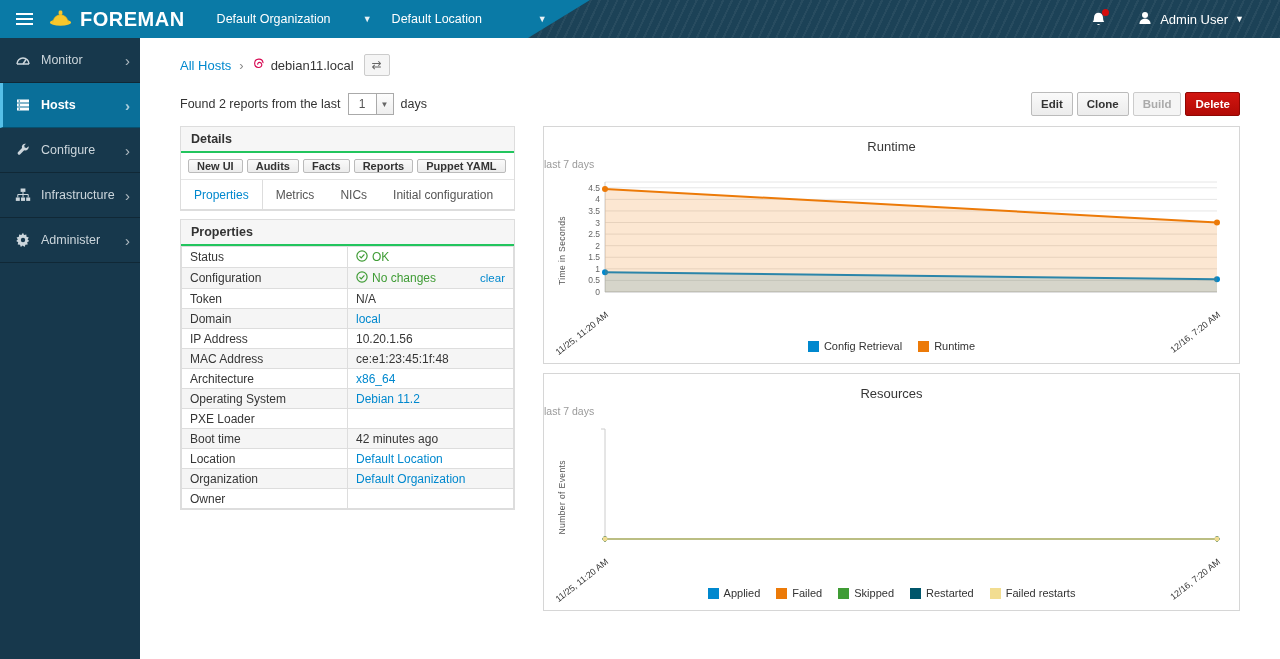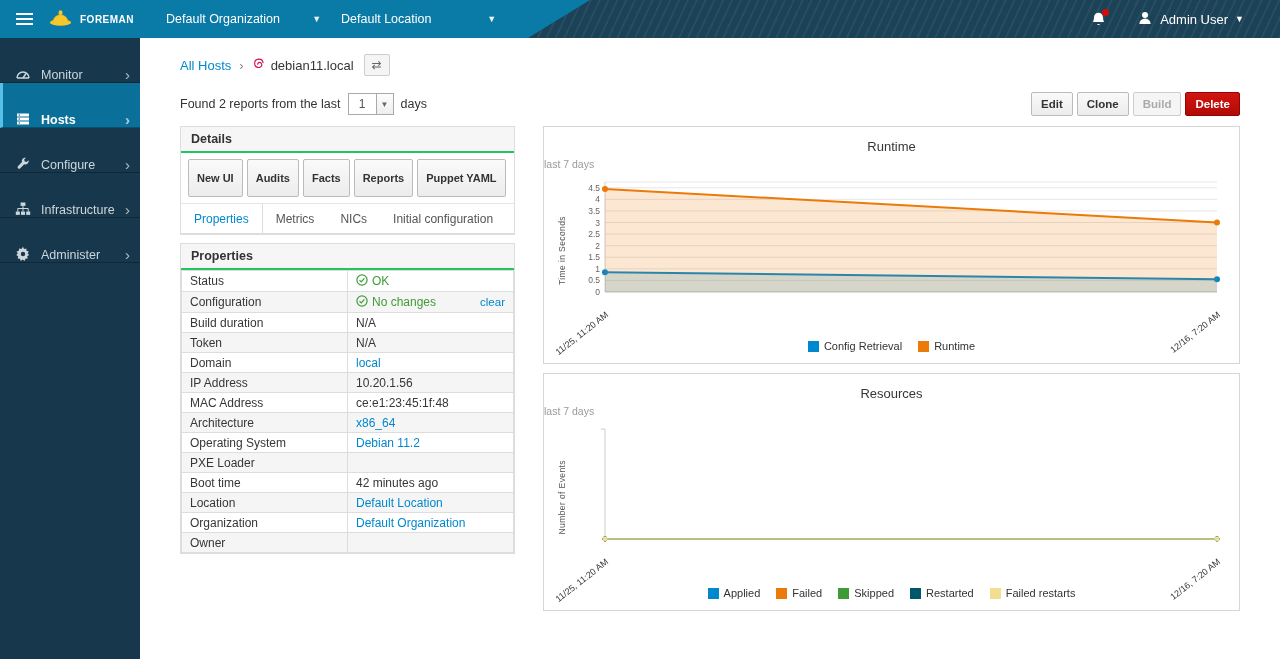--- a/index.html
+++ b/index.html
@@ -7,32 +7,32 @@
   body { font-family:"Liberation Sans", sans-serif; font-size:13px; color:#333; background:#fff; }
 
   
   .topbar { position:relative; height:38px; background:#0a7aa6; display:flex; align-items:center; z-index:5; }
   .topbar::after { content:""; position:absolute; top:0; right:0; bottom:0; width:752px;
       background:#1c4257; clip-path:polygon(62px 0, 100% 0, 100% 100%, 0 100%);
       background-image:repeating-linear-gradient(115deg, rgba(255,255,255,.05) 0 2px, transparent 2px 8px); }
   .hamburger { width:48px; display:flex; flex-direction:column; gap:3px; align-items:center; cursor:pointer; }
   .hamburger i { display:block; width:17px; height:2px; background:#fff; }
   .brand { display:flex; align-items:center; gap:7px; margin-right:22px; }
-  .brand-name { color:#fff; font-weight:bold; font-size:10px; letter-spacing:.5px; }
+  .brand-name { color:#fff; font-weight:bold; font-size:20px; letter-spacing:.5px; }
   .ctx-sel { display:flex; align-items:center; color:#fff; font-size:12.5px; padding:0 10px; height:38px; cursor:pointer; min-width:175px; }
   .ctx-sel .caret { margin-left:auto; padding-left:26px; font-size:9px; color:#e8f2f6; }
   .top-right { position:relative; z-index:6; margin-left:auto; display:flex; align-items:center; gap:30px; padding-right:36px; color:#fff; }
   .bell { position:relative; width:17px; height:17px; }
   .bell .dot { position:absolute; top:-2px; right:-2px; width:7px; height:7px; background:#d40b0b; border-radius:50%; }
   .user-box { display:flex; align-items:center; gap:7px; font-size:13px; cursor:pointer; }
   .user-box .caret { font-size:9px; }
 
   
   .sidebar { position:absolute; top:38px; left:0; bottom:0; width:140px; background:#17384c; z-index:4; }
-  .side-item { display:flex; align-items:flex-end; height:45px; padding:0 10px 0 15px; border-bottom:1px solid rgba(0,0,0,.28); color:#ccd6dc; font-size:12.5px; cursor:pointer; }
+  .side-item { display:flex; align-items:center; height:45px; padding:0 10px 0 15px; border-bottom:1px solid rgba(0,0,0,.28); color:#ccd6dc; font-size:12.5px; cursor:pointer; }
   .side-item .s-icon { width:24px; display:flex; align-items:center; }
   .side-item .s-label { flex:1; padding-left:2px; }
   .side-item .s-chev { color:rgba(255,255,255,.65); font-size:15px; line-height:1; }
   .side-item.active { background:#0a6f99; color:#fff; border-left:3px solid #56c0e8; padding-left:12px; font-weight:bold; }
 
   
   .main { position:absolute; top:38px; left:140px; right:0; bottom:0; background:#fff; padding:16px 40px 0 40px; overflow:hidden; }
 
   .breadcrumb { display:flex; align-items:center; gap:8px; font-size:13px; margin-bottom:16px; }
   .breadcrumb .bc-link { color:#0088ce; text-decoration:none; cursor:pointer; }
@@ -51,21 +51,21 @@
   .btn.disabled { color:#aaa; background:#f5f5f5; border-color:#ccc; cursor:default; }
   .btn.danger { background:linear-gradient(#d21510,#b20a06); border-color:#8f0703; color:#fff; }
 
   .columns { display:flex; gap:28px; align-items:flex-start; }
 
   
   .left-col { width:335px; flex:none; }
   .card { border:1px solid #ddd; background:#fff; }
   .card-head { background:#f6f6f6; border-bottom:2px solid #22c55e; padding:5px 10px; font-size:12.5px; font-weight:bold; color:#333; }
   .detail-btns { display:flex; gap:4px; padding:6px 7px; border-bottom:1px solid #e5e5e5; flex-wrap:wrap; }
-  .detail-btns .btn { height:38px; padding:0 8px; font-size:11px; }
+  .detail-btns .btn { height:14px; padding:0 8px; font-size:11px; }
   .subtabs { display:flex; align-items:center; height:30px; border-bottom:1px solid #ddd; font-size:12px; }
   .subtab { padding:0 13px; height:30px; display:flex; align-items:center; color:#555; cursor:pointer; }
   .subtab.active { color:#0088ce; border-right:1px solid #ddd; }
   .props-card { margin-top:8px; }
   table.props { width:100%; border-collapse:collapse; table-layout:fixed; }
   table.props td { border:1px solid #ddd; font-size:12px; padding:2.5px 8px; height:18.5px; color:#363636; vertical-align:middle; }
   table.props td.lbl { width:50%; }
   table.props tr:nth-child(even) td { background:#f5f5f5; }
   .val-wrap { display:flex; align-items:center; gap:5px; }
   .link { color:#0088ce; cursor:pointer; }
@@ -275,28 +275,20 @@
                 <td>
                   <div class="val-wrap">
                     <span class="status-ok">
                       <span><svg width="12" height="12" viewBox="0 0 12 12">
                           <circle cx="6" cy="6" r="5.1" fill="none" stroke="#3f9c35" stroke-width="1.2"></circle>
                           <path d="M3.5 6.2l1.7 1.7 3.2-3.6" fill="none" stroke="#3f9c35" stroke-width="1.2"></path>
                         </svg></span>
                       <span>No changes</span>
                     </span>
                     <span class="clear-link">clear</span>
-                  </div>
-                </td>
-              </tr>
-              <tr>
-                <td class="lbl">Build duration</td>
-                <td>
-                  <div class="val-wrap">
-                    <span>N/A</span>
                   </div>
                 </td>
               </tr>
               <tr>
                 <td class="lbl">Token</td>
                 <td>
                   <div class="val-wrap">
                     <span>N/A</span>
                   </div>
                 </td>

